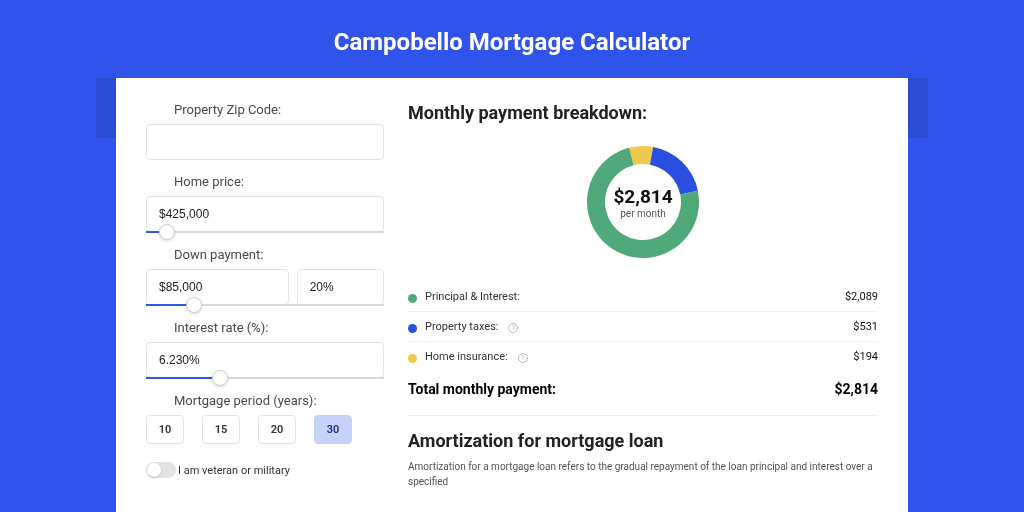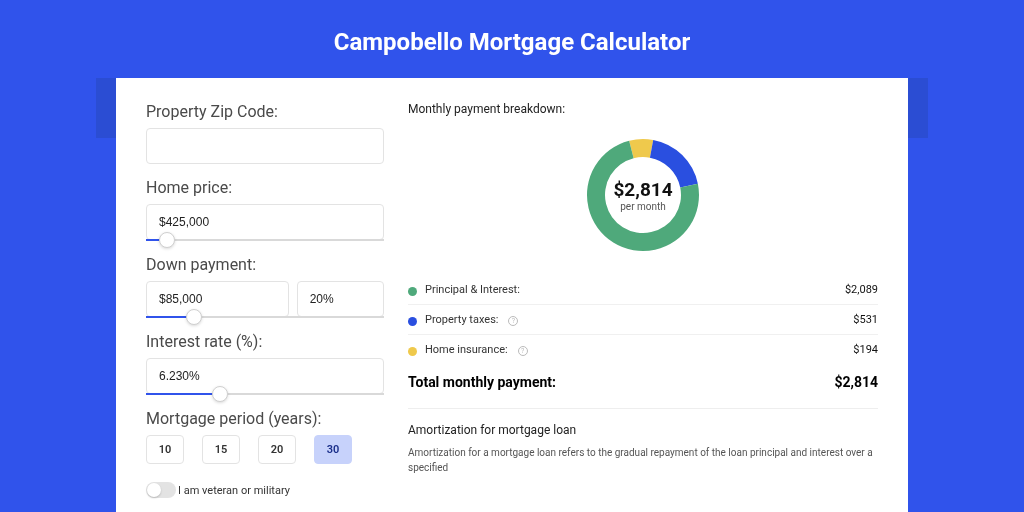--- a/index.html
+++ b/index.html
@@ -28,24 +28,25 @@
     height: 500px;
     display: flex;
     padding: 24px 30px 0 30px;
     gap: 24px;
   }
   .left-col { width: 238px; flex-shrink: 0; }
   .right-col { flex: 1; }
 
   .field-group { margin-bottom: 14px; }
   .field-label {
-    font-size: 16px;
+    font-size: 13px;
     color: #4a4a4a;
     margin-bottom: 7px;
     display: block;
+    margin-left: 28px;
   }
   .text-input {
     width: 100%;
     border: 1px solid #e3e3e3;
     border-radius: 4px;
     font-size: 12px;
     padding: 10px 12px;
     color: #222;
     background: #fff;
   }
@@ -114,22 +115,22 @@
     position: absolute;
     left: 1px; top: 1px;
     width: 14px; height: 14px;
     background: #fff;
     border-radius: 50%;
     box-shadow: 0 1px 2px rgba(0,0,0,0.2);
   }
   .toggle-label { font-size: 11px; color: #333; }
 
   .section-heading {
-    font-size: 12px;
-    font-weight: 400;
+    font-size: 18px;
+    font-weight: 700;
     color: #222;
     margin-bottom: 6px;
   }
   .donut-wrap {
     display: flex;
     justify-content: center;
     align-items: center;
     height: 145px;
     position: relative;
     margin-bottom: 8px;

